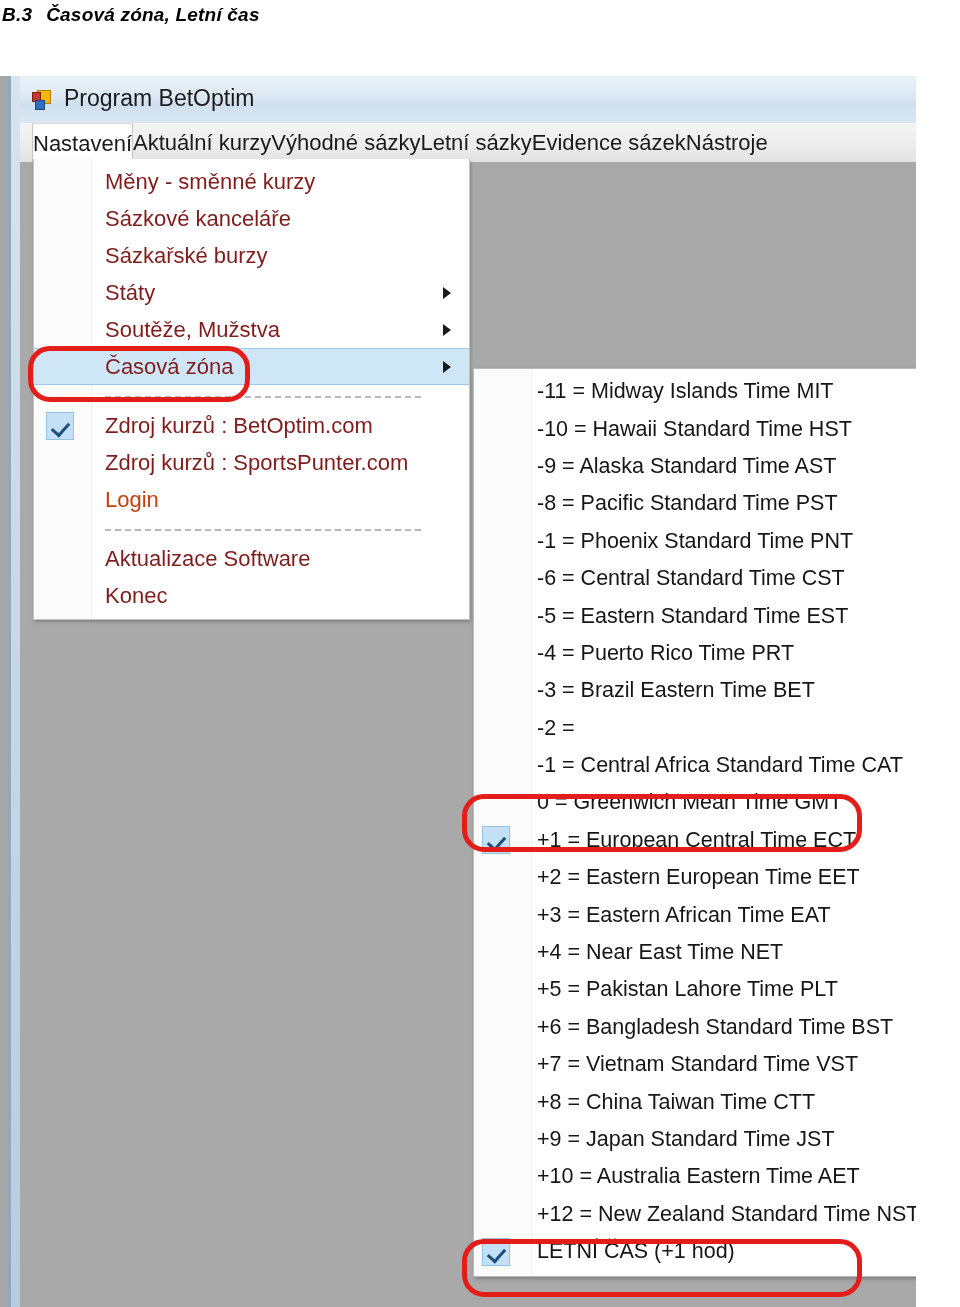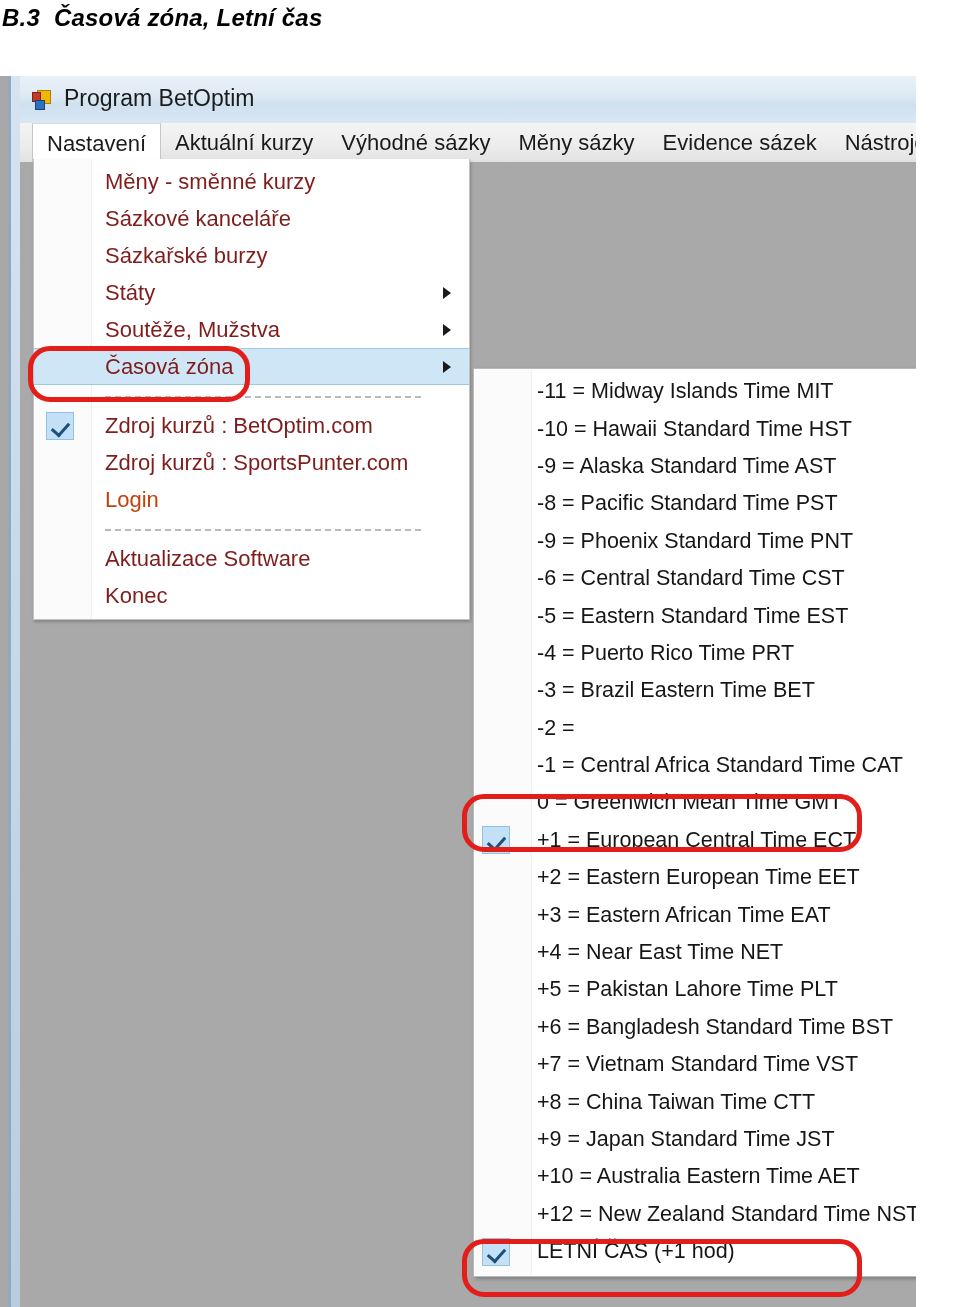--- a/index.html
+++ b/index.html
@@ -13,21 +13,21 @@
     position: relative;
     font-family: "Liberation Sans", sans-serif;
     overflow: hidden;
   }
 
   
   .doc-heading {
     position: absolute;
     left: 2px;
     top: 4px;
-    font-size: 24px;
+    font-size: 19px;
     font-weight: bold;
     font-style: italic;
     color: #000;
     letter-spacing: 0.2px;
     white-space: nowrap;
   }
   .doc-heading .num { margin-right: 14px; }
 
   
   .shot {
@@ -113,21 +113,21 @@
     position: absolute;
     left: 12px;
     top: 0;
     display: flex;
     align-items: center;
     height: 39px;
   }
   .tab {
     font-size: 22px;
     color: #1a1a1a;
-    padding: 0 14px;
+    padding: 0 0;
     height: 39px;
     line-height: 40px;
     white-space: nowrap;
     box-sizing: border-box;
   }
   .tab.active {
     background: #ffffff;
     border-left: 1px solid #c6c6c6;
     border-right: 1px solid #c6c6c6;
     border-top: 1px solid #dcdcdc;
@@ -322,21 +322,21 @@
           <span class="sq3"></span>
       </div>
       <div class="title-text">Program BetOptim</div>
     </div>
 
     <div class="tabstrip">
       <div class="tabs" id="tabs-host">
           <div class="tab active">Nastavení</div>
           <div class="tab">Aktuální kurzy</div>
           <div class="tab">Výhodné sázky</div>
-          <div class="tab">Měny sázky</div>
+          <div class="tab">Letní sázky</div>
           <div class="tab">Evidence sázek</div>
           <div class="tab">Nástroje</div>
         </div>
     </div>
 
     <div class="client"></div>
 
     <div class="menu-main">
       <div class="gutter"></div>
       <div id="menu-host" style="position:relative;z-index:2;">
@@ -395,21 +395,21 @@
           <div class="tzi">
             <span class="lbl">-10 = Hawaii Standard Time HST</span>
           </div>
           <div class="tzi">
             <span class="lbl">-9 = Alaska Standard Time AST</span>
           </div>
           <div class="tzi">
             <span class="lbl">-8 = Pacific Standard Time PST</span>
           </div>
           <div class="tzi">
-            <span class="lbl">-9 = Phoenix Standard Time PNT</span>
+            <span class="lbl">-1 = Phoenix Standard Time PNT</span>
           </div>
           <div class="tzi">
             <span class="lbl">-6 = Central Standard Time CST</span>
           </div>
           <div class="tzi">
             <span class="lbl">-5 = Eastern Standard Time EST</span>
           </div>
           <div class="tzi">
             <span class="lbl">-4 = Puerto Rico Time PRT</span>
           </div>

